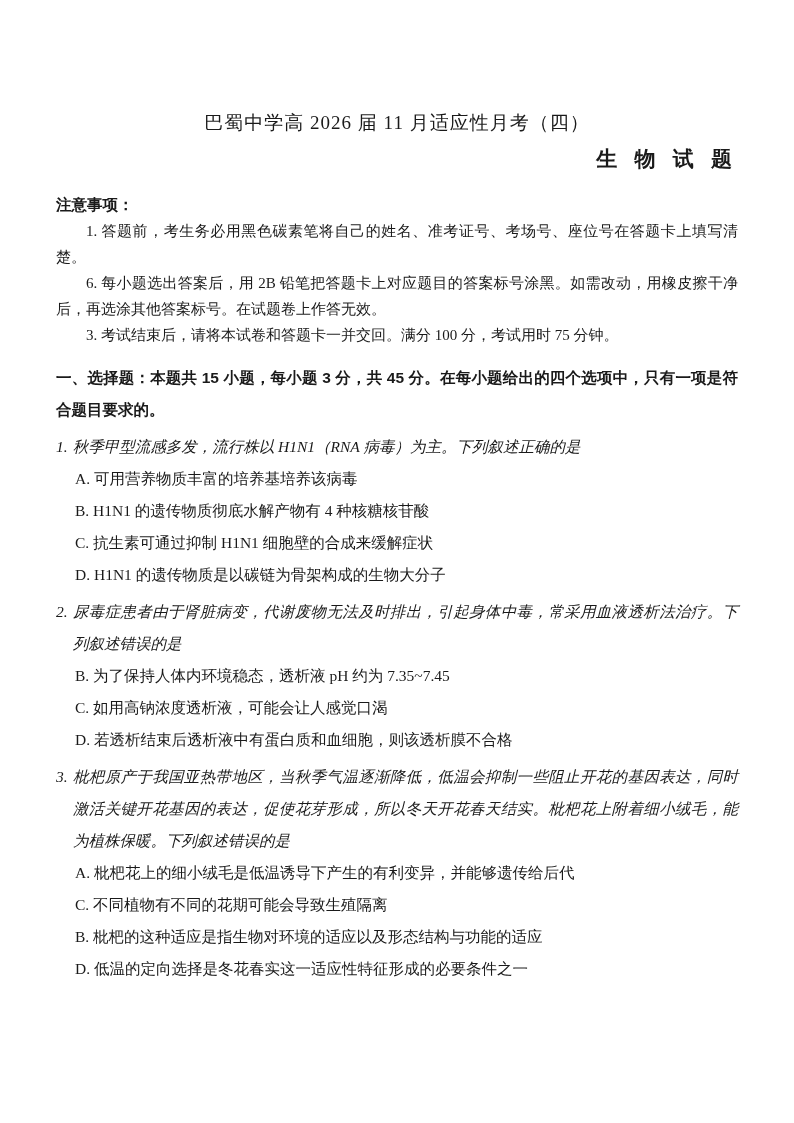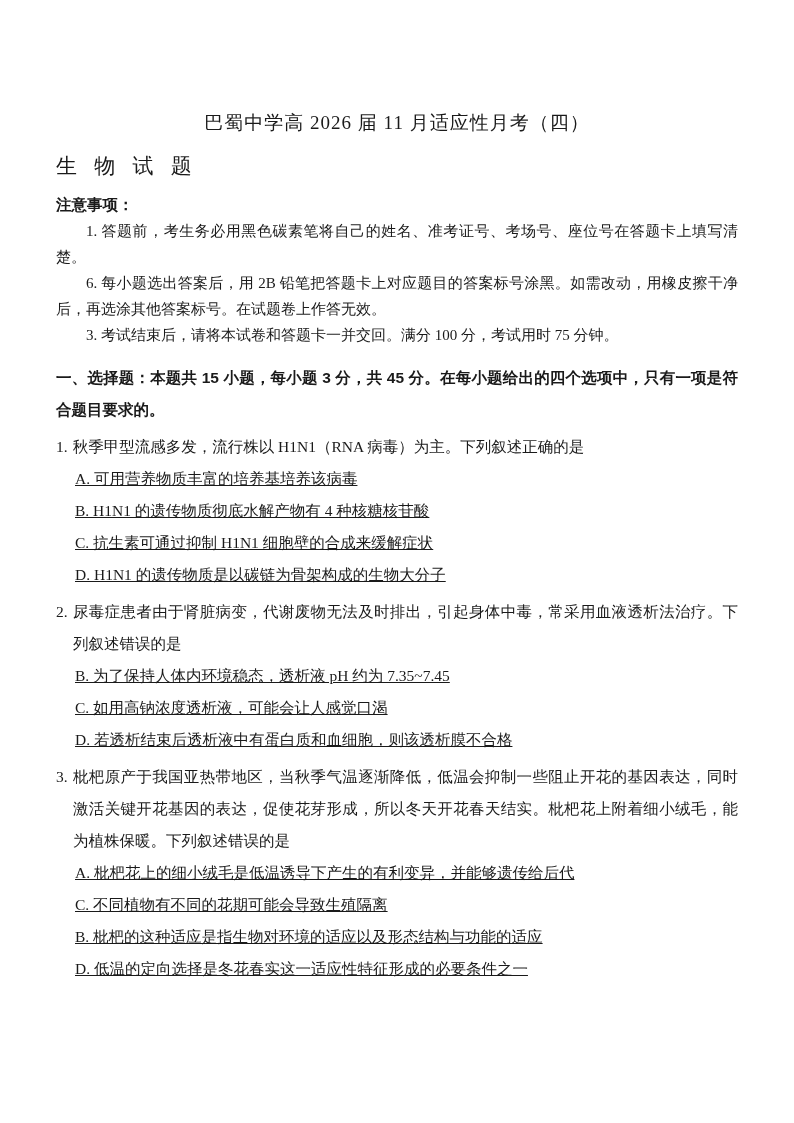--- a/index.html
+++ b/index.html
@@ -20,29 +20,29 @@
   .title {
     margin-top: 108px;
     text-align: center;
     font-size: 19px;
     line-height: 30px;
     font-weight: 400;
     letter-spacing: 1px;
     white-space: nowrap;
   }
   .subtitle {
-    margin-top: 13px;
-    text-align: left;
+    margin-top: 6px;
+    text-align: right;
     font-size: 21px;
     line-height: 30px;
-    font-weight: 400;
+    font-weight: 700;
     letter-spacing: 6px;
   }
   .notice-heading {
-    margin-top: 11px;
+    margin-top: 18px;
     font-size: 15.5px;
     line-height: 26px;
     font-weight: 700;
     font-family: "Liberation Sans", "DejaVu Sans", sans-serif;
   }
   .notice-item {
     font-size: 15px;
     line-height: 26px;
     text-indent: 2em;
     text-align: justify;
@@ -57,26 +57,26 @@
   }
   .question {
     margin-top: 5px;
     font-size: 15.5px;
     line-height: 32px;
   }
   .question .stem {
     padding-left: 17px;
     text-indent: -17px;
     text-align: justify;
+    font-style: italic;
   }
   .question .qnum { margin-right: 5px; }
   .question .option {
     padding-left: 19px;
     text-align: justify;
-    text-decoration: underline;
   }
 </style>
 </head>
 <body>
 
 <div class="page">
 
   <h1 class="title">巴蜀中学高 2026 届 11 月适应性月考（四）</h1>
   <h2 class="subtitle">生 物 试 题</h2>
 

